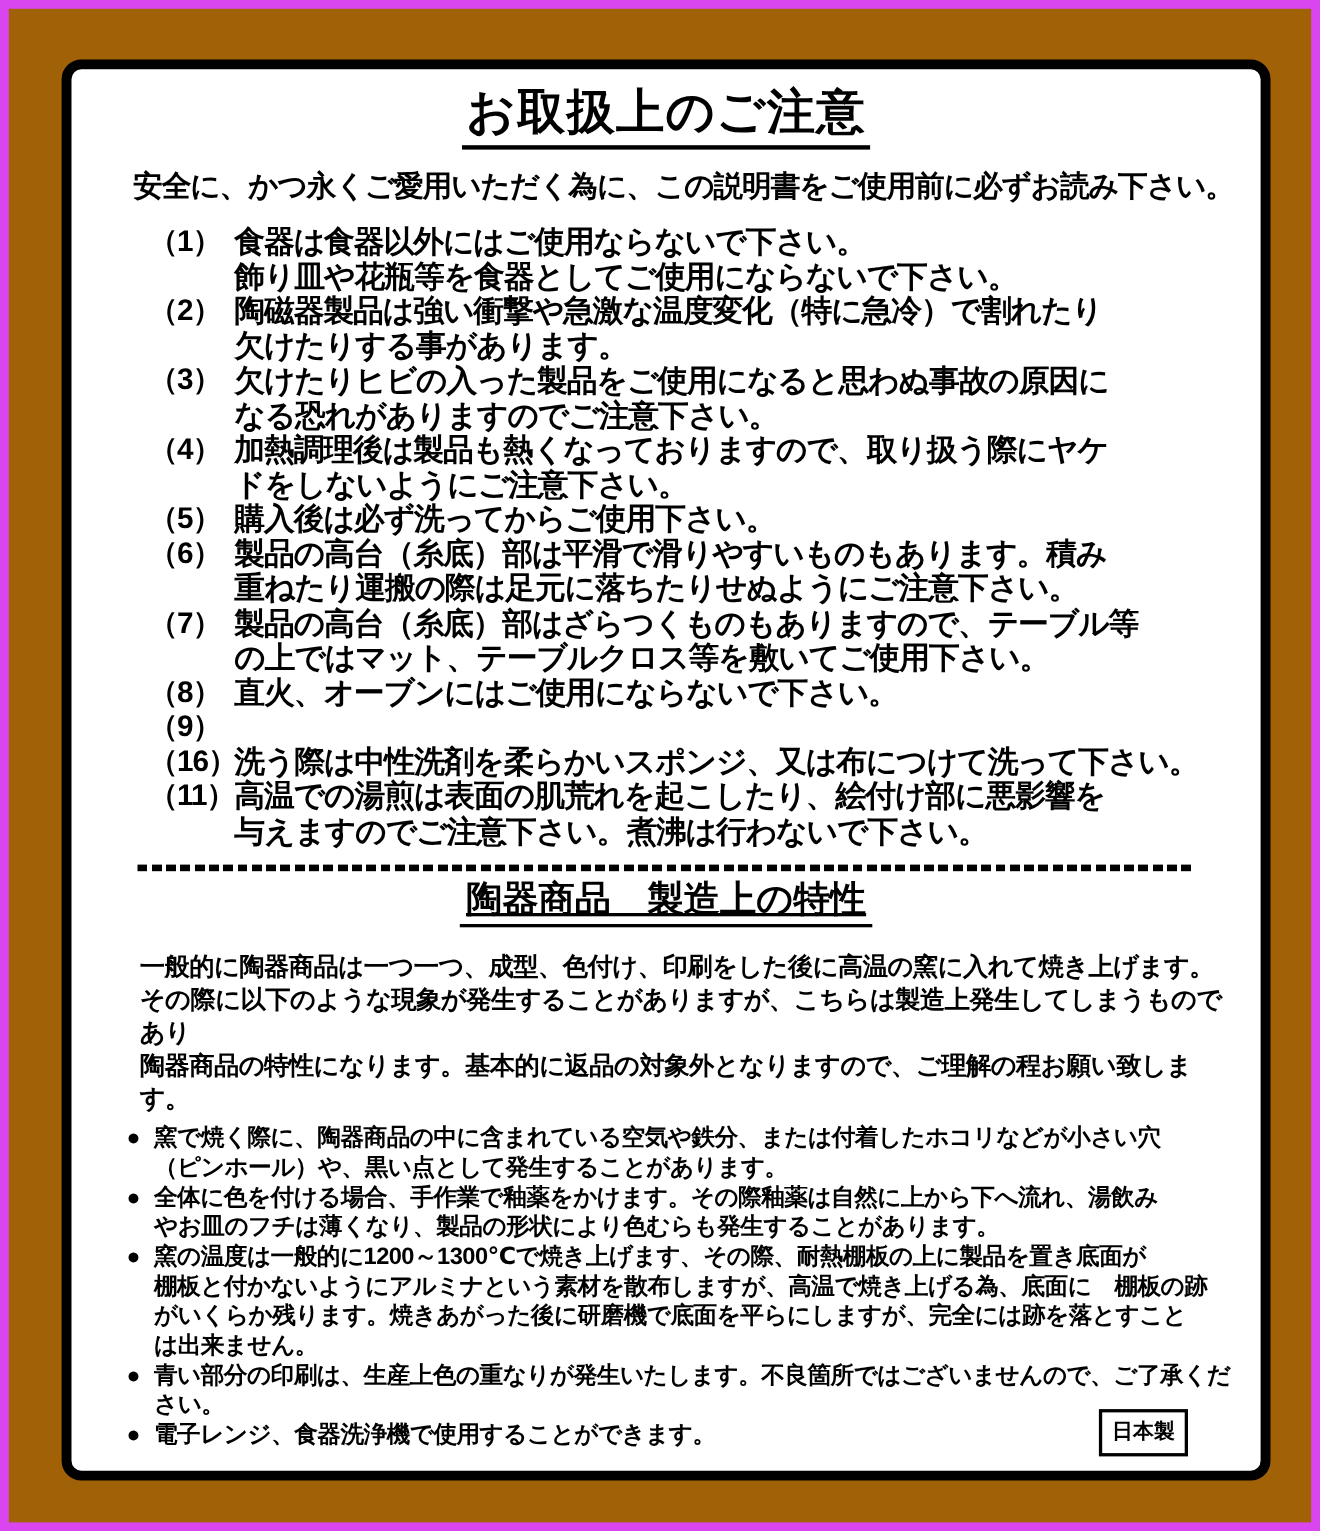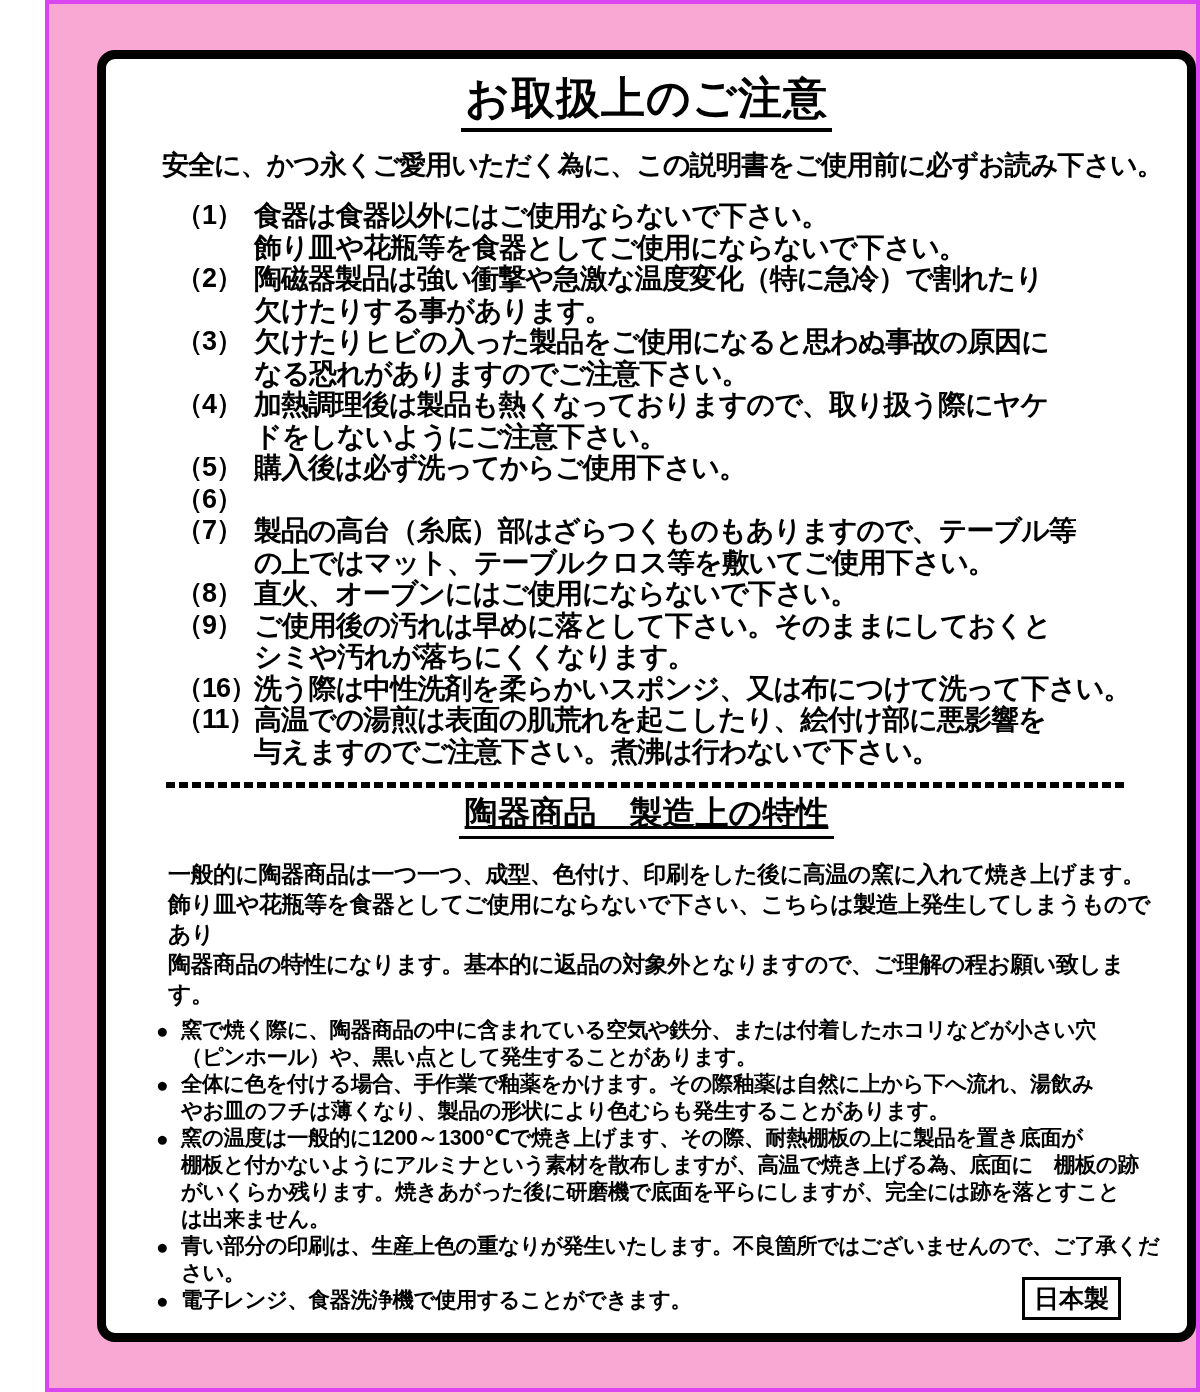--- a/index.html
+++ b/index.html
@@ -6,24 +6,23 @@
   body{
     width:1200px;height:1392px;
     background:#ffffff;
     font-family:"Liberation Sans","DejaVu Sans",sans-serif;
     color:#000;
     position:relative;
     box-sizing:border-box;
   }
   .page-frame{
     position:absolute;inset:0;
-    border:4px solid #d946ef;
+    border:8px solid #d946ef;
     box-sizing:border-box;
-    background:#f9a8d4;
-    margin-left:45px;
+    background:#a16207;
   }
   .care-card{
     position:absolute;
     left:48px;top:46px;
     width:1099px;height:1292px;
     border:9px solid #000;
     border-radius:18px;
     box-sizing:border-box;
     background:#fff;
     overflow:hidden;
@@ -93,21 +92,21 @@
   .b-txt{
     font-size:21.5px;font-weight:bold;
     line-height:27px;
     letter-spacing:-0.5px;
     white-space:pre-line;
   }
   .made-in-badge{
     position:absolute;
     top:1218px;right:66px;
     border:3px solid #000;
-    font-size:25px;font-weight:bold;
+    font-size:19px;font-weight:bold;
     line-height:34px;
     padding:1px 9px 2px 9px;
     white-space:nowrap;
     background:#fff;
   }
 </style>
 </head>
 <body>
 
 <div class="page-frame">
@@ -139,54 +138,54 @@
         <span class="p-num">（4）</span>
         <span class="p-txt">加熱調理後は製品も熱くなっておりますので、取り扱う際にヤケ
 ドをしないようにご注意下さい。</span>
       </div>
       <div class="p-item">
         <span class="p-num">（5）</span>
         <span class="p-txt">購入後は必ず洗ってからご使用下さい。</span>
       </div>
       <div class="p-item">
         <span class="p-num">（6）</span>
+        <span class="p-txt">製品の高台（糸底）部は平滑で滑りやすいものもあります。積み
+重ねたり運搬の際は足元に落ちたりせぬようにご注意下さい。</span>
       </div>
       <div class="p-item">
         <span class="p-num">（7）</span>
         <span class="p-txt">製品の高台（糸底）部はざらつくものもありますので、テーブル等
 の上ではマット、テーブルクロス等を敷いてご使用下さい。</span>
       </div>
       <div class="p-item">
         <span class="p-num">（8）</span>
         <span class="p-txt">直火、オーブンにはご使用にならないで下さい。</span>
       </div>
       <div class="p-item">
         <span class="p-num">（9）</span>
-        <span class="p-txt">ご使用後の汚れは早めに落として下さい。そのままにしておくと
-シミや汚れが落ちにくくなります。</span>
       </div>
       <div class="p-item">
         <span class="p-num">（16）</span>
         <span class="p-txt">洗う際は中性洗剤を柔らかいスポンジ、又は布につけて洗って下さい。</span>
       </div>
       <div class="p-item">
         <span class="p-num">（11）</span>
         <span class="p-txt">高温での湯煎は表面の肌荒れを起こしたり、絵付け部に悪影響を
 与えますのでご注意下さい。煮沸は行わないで下さい。</span>
       </div>
     </div>
 
     <div class="section-divider"></div>
 
     <div class="section-title-wrap">
       <span class="section-title">陶器商品　製造上の特性</span>
     </div>
 
     <div class="manufacturing-paragraph">一般的に陶器商品は一つ一つ、成型、色付け、印刷をした後に高温の窯に入れて焼き上げます。
-飾り皿や花瓶等を食器としてご使用にならないで下さい、こちらは製造上発生してしまうものであり
+その際に以下のような現象が発生することがありますが、こちらは製造上発生してしまうものであり
 陶器商品の特性になります。基本的に返品の対象外となりますので、ご理解の程お願い致します。</div>
 
     <div class="bullet-list">
       <div class="b-item">
         <span class="b-marker">●</span>
         <span class="b-txt">窯で焼く際に、陶器商品の中に含まれている空気や鉄分、または付着したホコリなどが小さい穴
 （ピンホール）や、黒い点として発生することがあります。</span>
       </div>
       <div class="b-item">
         <span class="b-marker">●</span>

